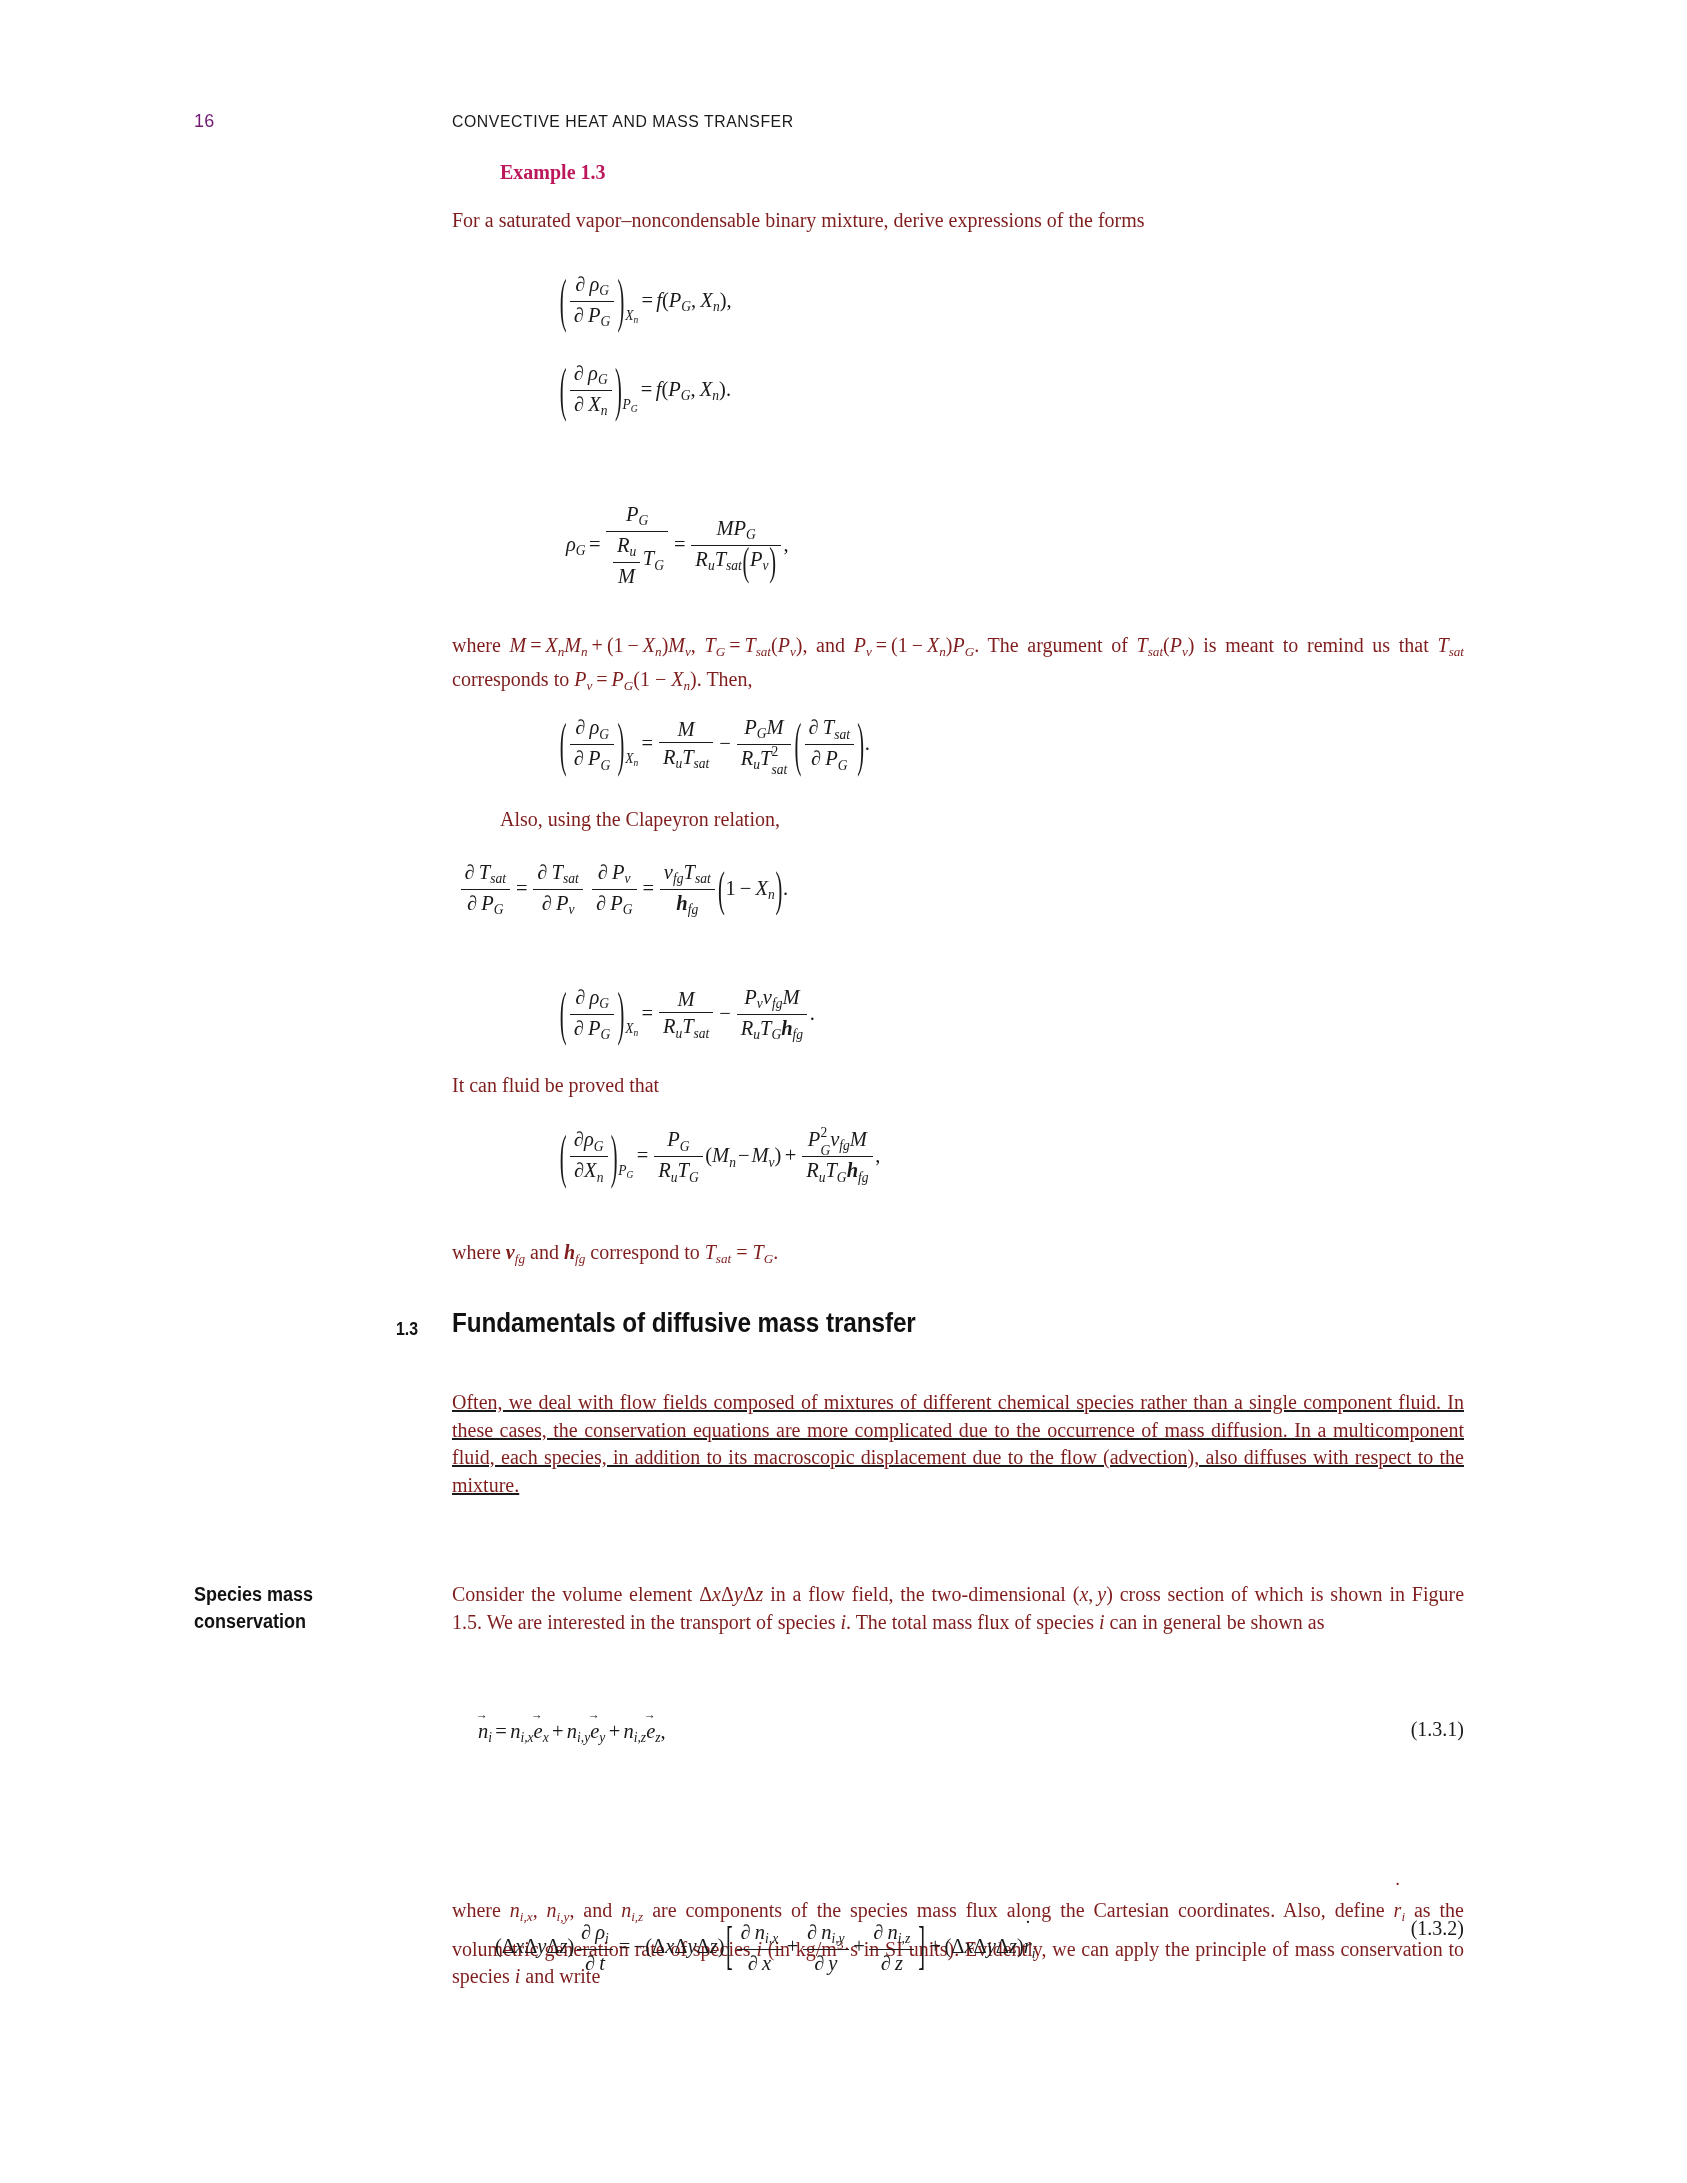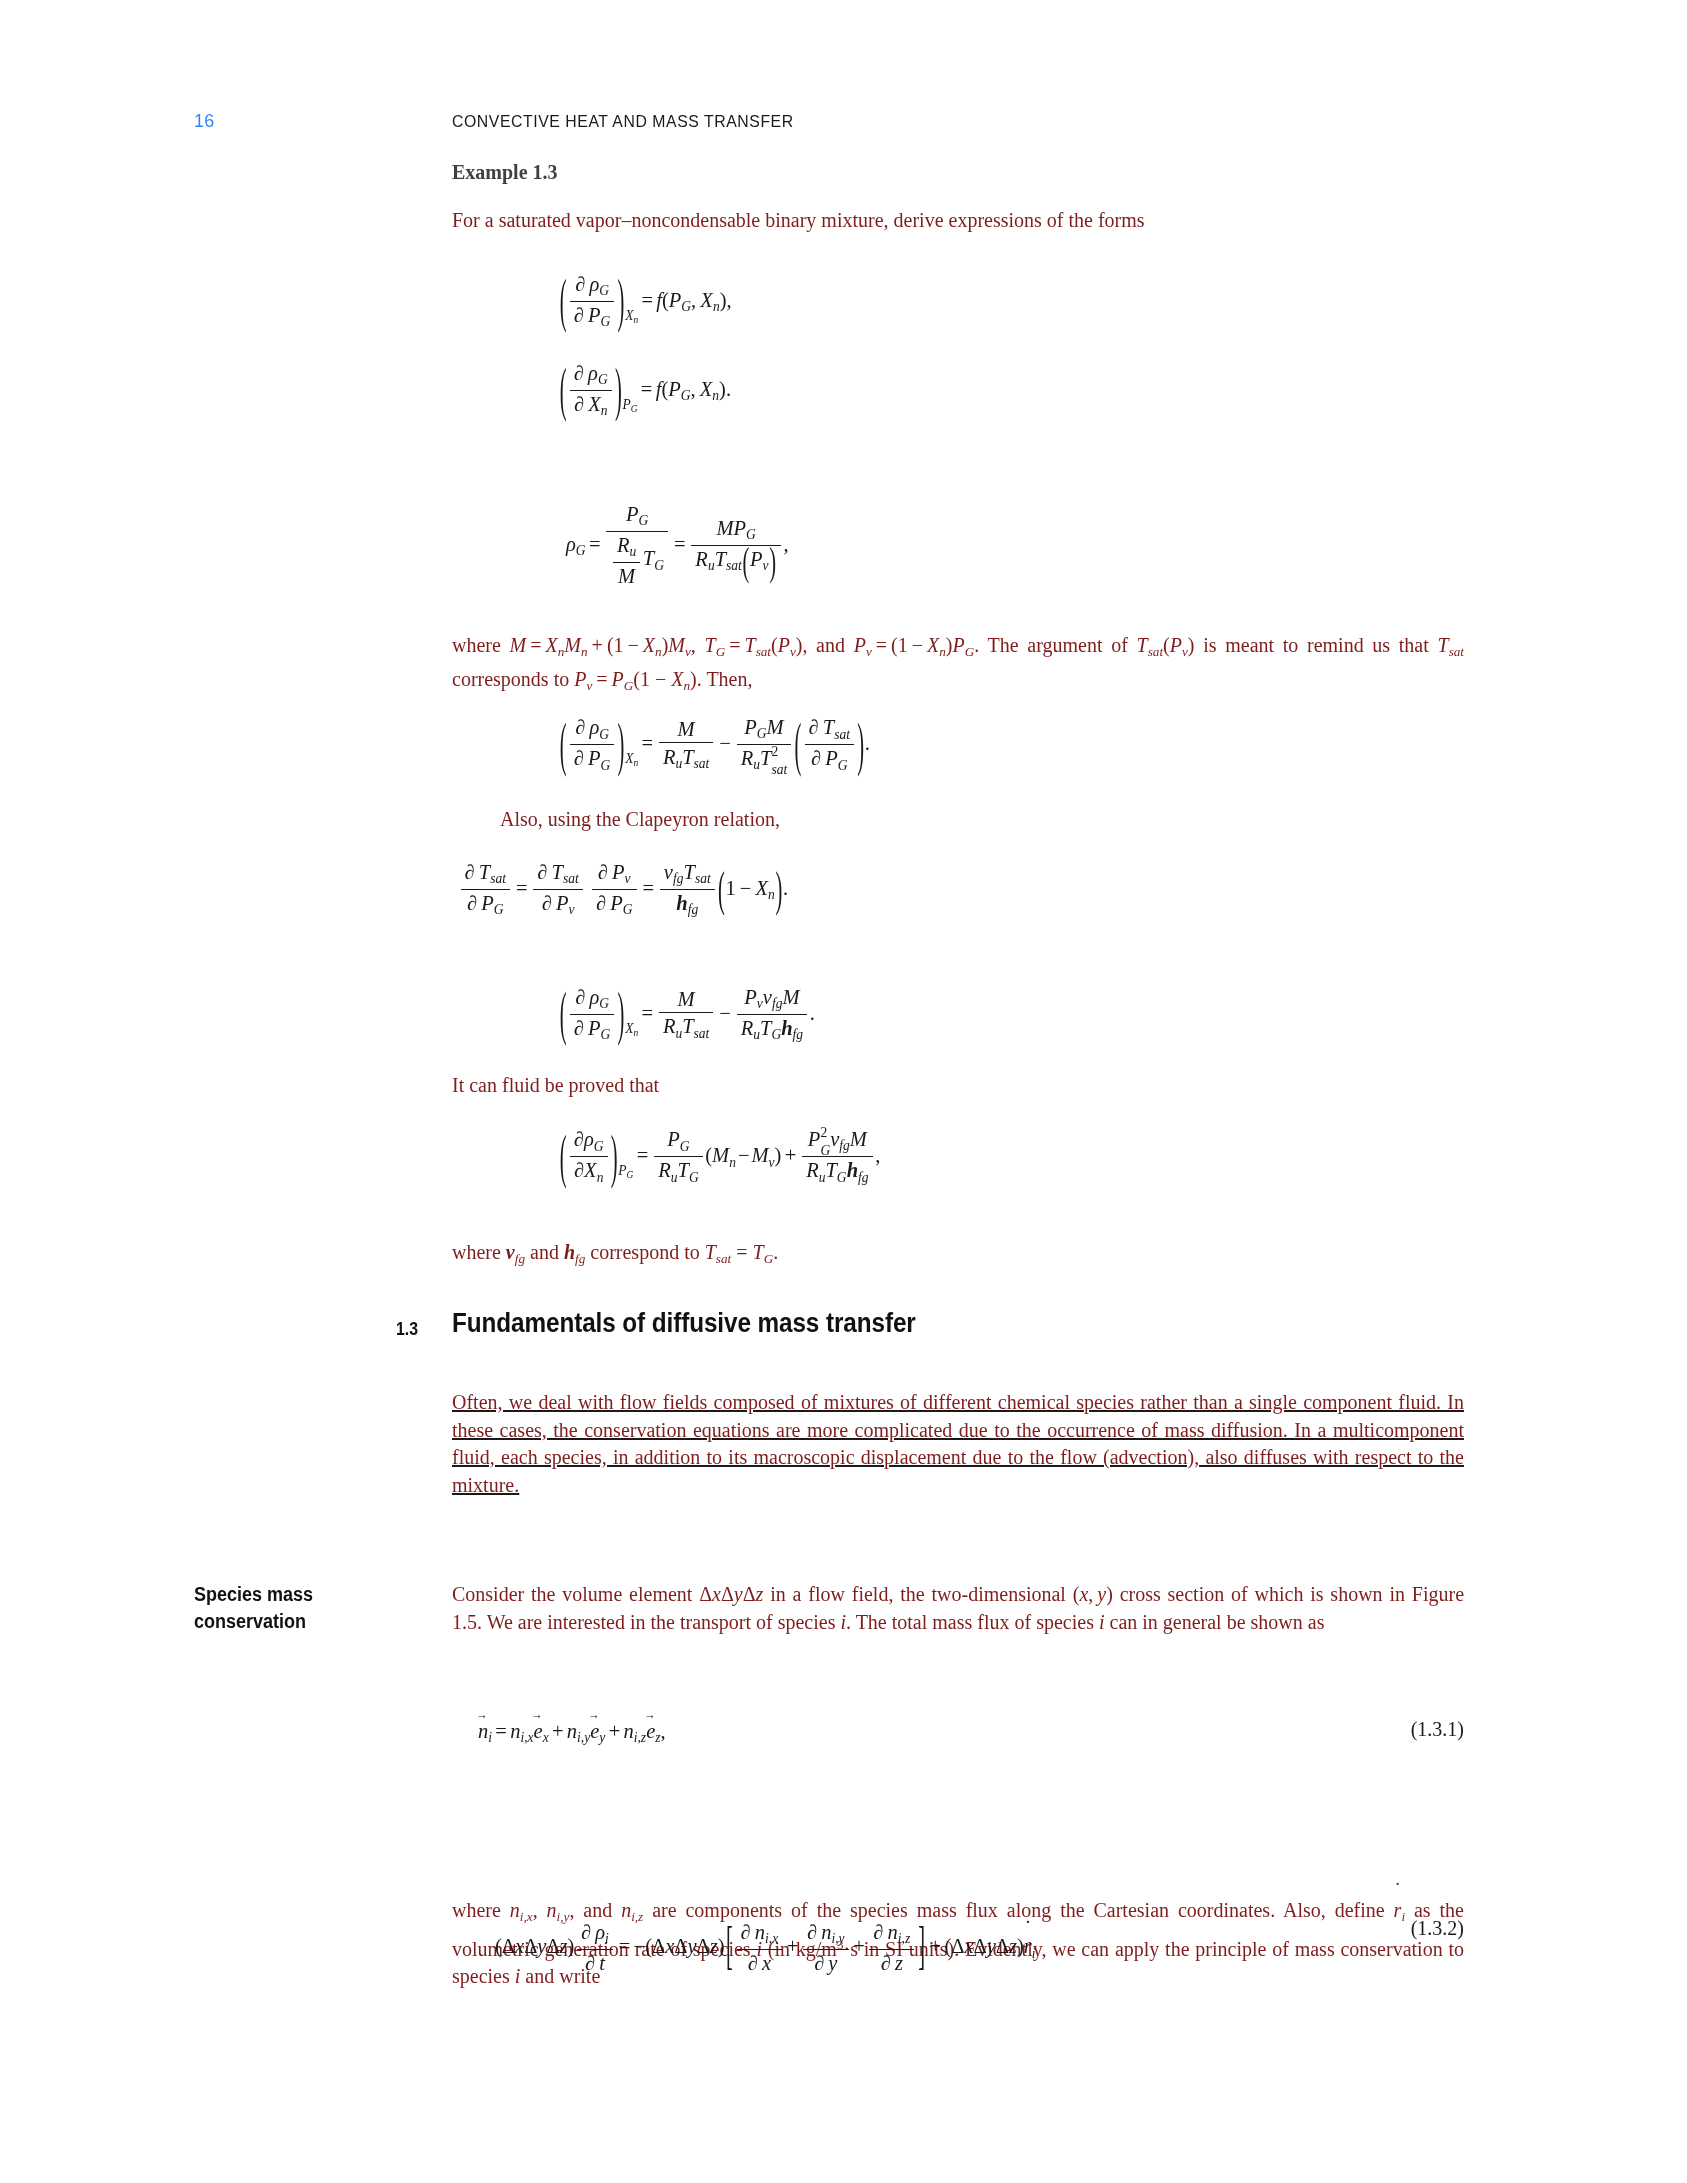--- a/index.html
+++ b/index.html
@@ -32,21 +32,21 @@
     width: 1687px;
     height: 26.5px;
   }
   .folio {
     position: absolute;
     left: 194px;
     top: 0;
     font-family: "Liberation Sans", "DejaVu Sans", sans-serif;
     font-size: 18px;
     letter-spacing: 0.3px;
-    color: #3b82f6;
+    color: #701a75;
   }
   .head-title {
     position: absolute;
     left: 452px;
     top: 1.3px;
     font-family: "Liberation Sans", "DejaVu Sans", sans-serif;
     font-size: 17px;
     letter-spacing: 0.6px;
     color: #1a1a1a;
     transform: scaleX(0.93);
@@ -79,21 +79,22 @@
     text-align: justify;
     text-justify: inter-word;
     color: #7f1d1d;
   }
   p.body.nojust { text-align: left; }
 
   .ex-head {
     font-size: 20px;
     line-height: 27px;
     font-weight: bold;
-    color: #404040;
+    color: #be185d;
+    margin-left: 48px;
   }
 
   .sect-head {
     position: absolute;
     left: 396px;
     width: 1125px;
     font-family: "Liberation Sans", "DejaVu Sans", sans-serif;
     color: #111;
   }
   .sect-num {

